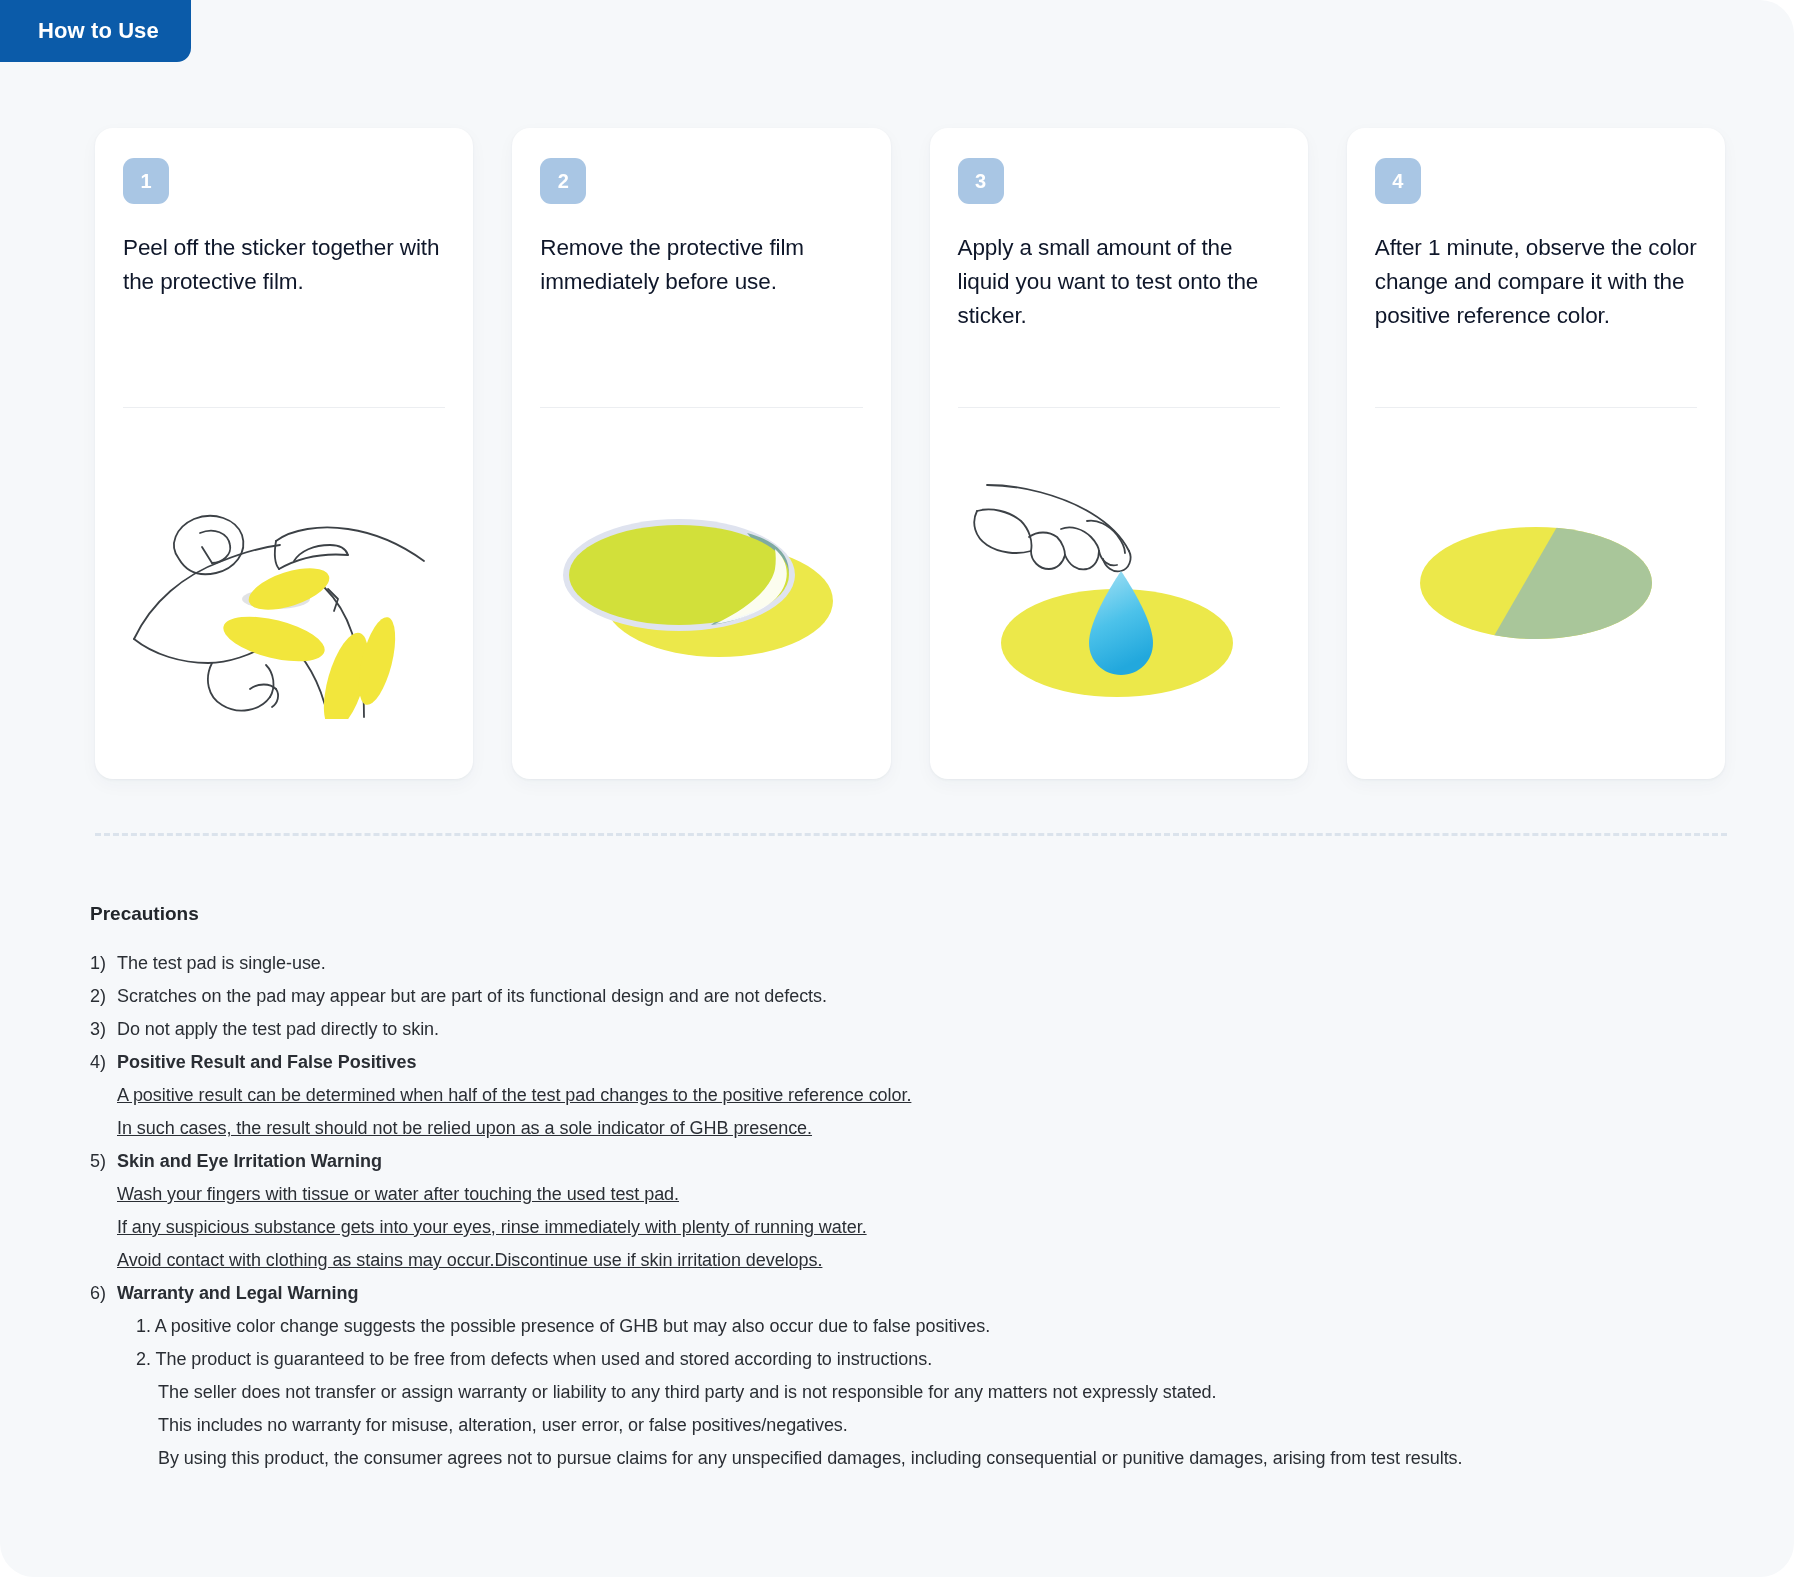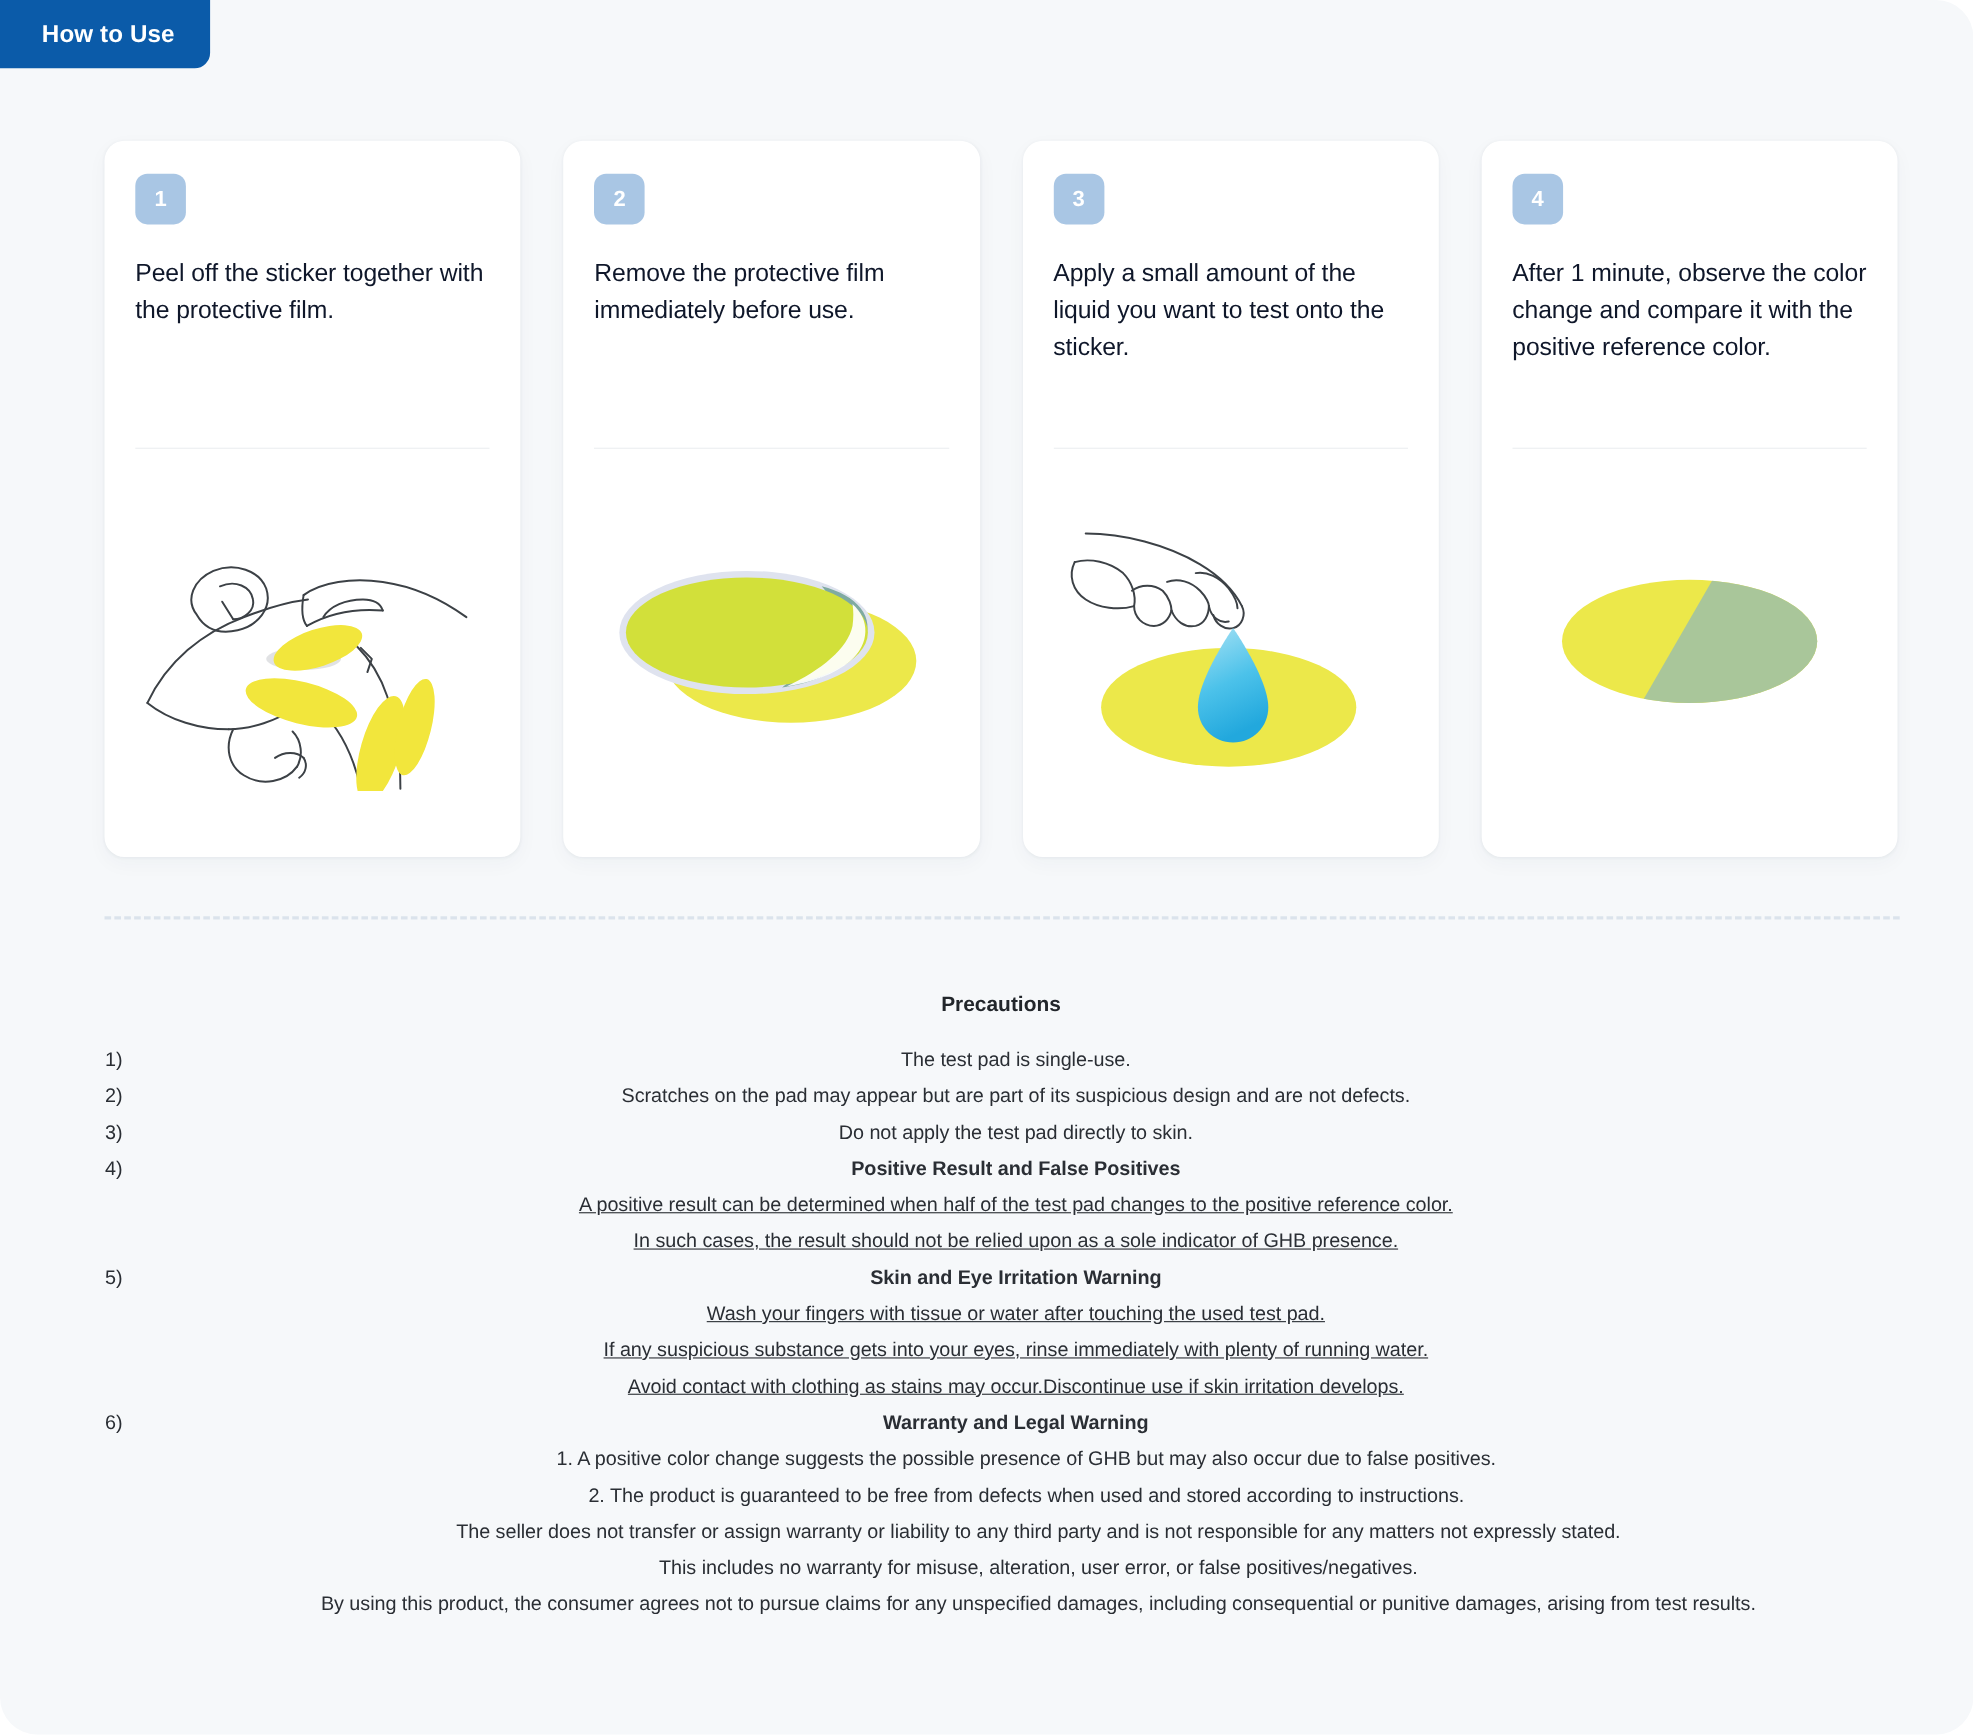--- a/index.html
+++ b/index.html
@@ -117,21 +117,20 @@
     border-top: 3px dashed #dbe3ec;
   }
 
   
   .precautions {
     position: absolute;
     left: 90px;
     top: 903px;
     width: 1640px;
     color: #22262b;
-    text-align: center;
   }
 
   .prec-title {
     font-size: 19px;
     font-weight: 700;
     margin-bottom: 22px;
     letter-spacing: 0px;
   }
 
   .prec-line {
@@ -304,21 +303,21 @@
 
     <div class="precautions">
       <div class="prec-title">Precautions</div>
 
       <div class="prec-line">
         <span class="prec-marker">1)</span>
         <span class="prec-body">The test pad is single-use.</span>
       </div>
       <div class="prec-line">
         <span class="prec-marker">2)</span>
-        <span class="prec-body">Scratches on the pad may appear but are part of its suspicious design and are not defects.</span>
+        <span class="prec-body">Scratches on the pad may appear but are part of its functional design and are not defects.</span>
       </div>
       <div class="prec-line">
         <span class="prec-marker">3)</span>
         <span class="prec-body">Do not apply the test pad directly to skin.</span>
       </div>
       <div class="prec-line bold">
         <span class="prec-marker">4)</span>
         <span class="prec-body">Positive Result and False Positives</span>
       </div>
       <div class="prec-line indent-1">

